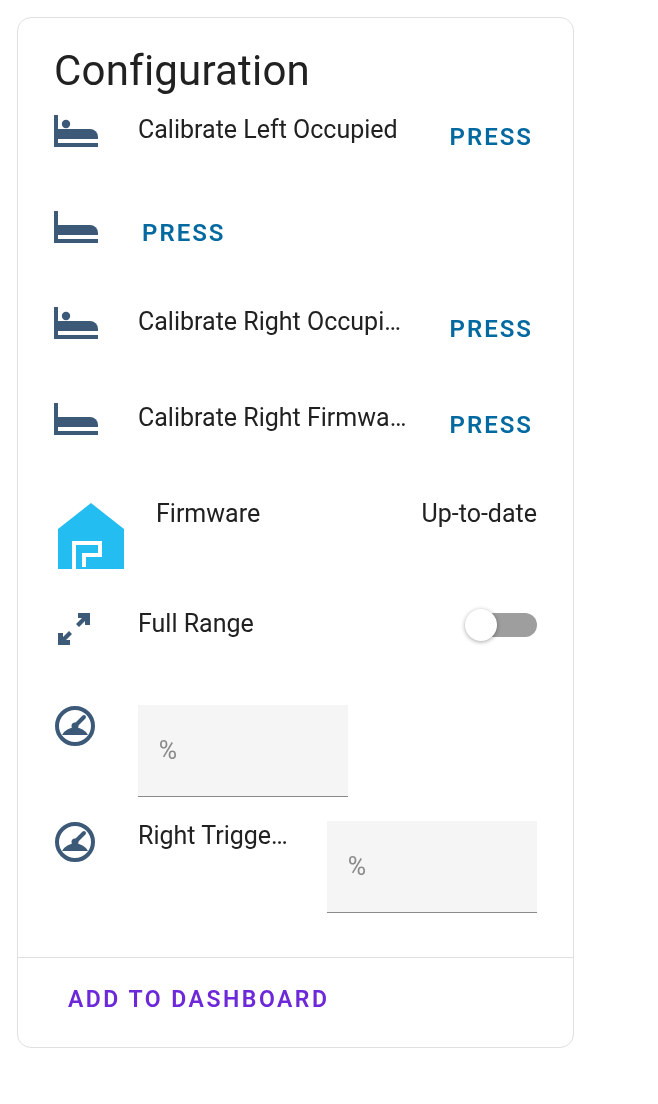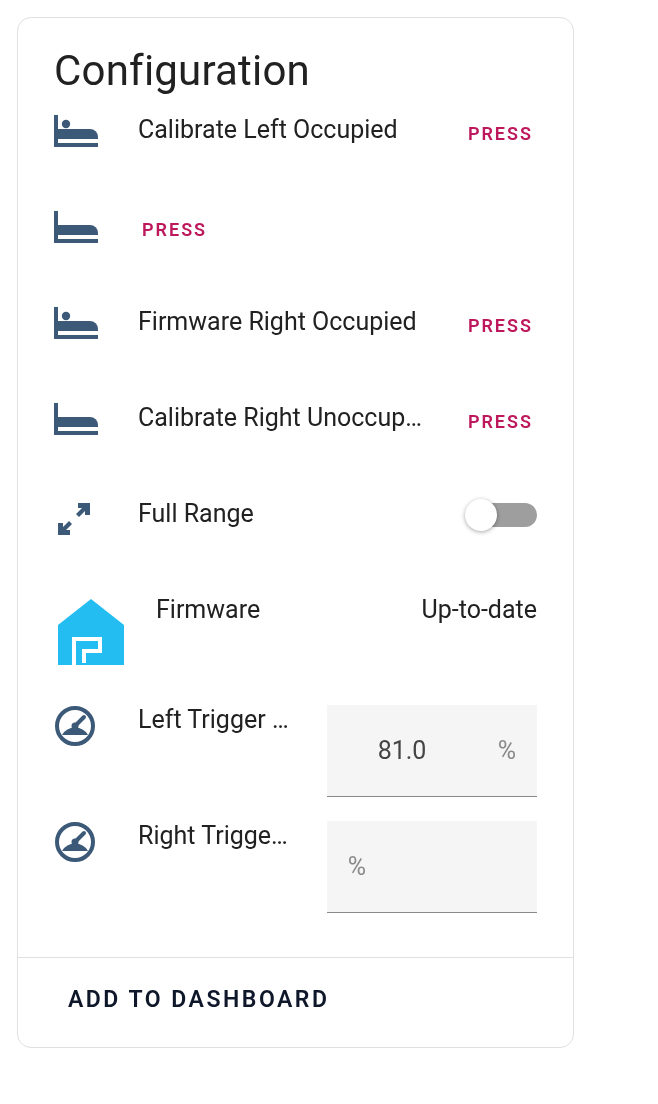--- a/index.html
+++ b/index.html
@@ -54,22 +54,22 @@
   }
   .action-cell {
     flex: 0 0 auto;
     display: flex;
     align-items: center;
     justify-content: flex-end;
   }
   .press-btn {
     background: none;
     border: none;
-    color: #be185d;
-    font-size: 18px;
+    color: #0369a1;
+    font-size: 24px;
     font-weight: 600;
     letter-spacing: 2px;
     cursor: pointer;
     padding: 8px 4px;
     font-family: inherit;
   }
   .status-text {
     font-size: 25px;
     color: #212121;
   }
@@ -131,21 +131,21 @@
     height: 1px;
     background: #e0e0e0;
     width: 100%;
   }
   .footer {
     padding: 28px 36px 34px 50px;
   }
   .footer-btn {
     background: none;
     border: none;
-    color: #0f172a;
+    color: #6d28d9;
     font-size: 23px;
     font-weight: 600;
     letter-spacing: 2.5px;
     cursor: pointer;
     padding: 0;
     font-family: inherit;
   }
   svg { display: block; }
 </style>
 </head>
@@ -188,88 +188,86 @@
 
     <div class="row">
       <div class="icon-cell">
         <svg width="44" height="32" viewBox="0 0 44 32">
           <rect x="0" y="0" width="4" height="32" fill="#3c5a78"></rect>
           <circle cx="12" cy="9" r="4.2" fill="#3c5a78"></circle>
           <path d="M4 14 H36 A8 8 0 0 1 44 22 V24 H4 Z" fill="#3c5a78"></path>
           <rect x="0" y="28" width="44" height="4" fill="#3c5a78"></rect>
         </svg>
       </div>
-      <div class="label-cell">Firmware Right Occupied</div>
-      <div class="action-cell">
-        <button class="press-btn">PRESS</button>
-      </div>
-    </div>
-
-    <div class="row">
-      <div class="icon-cell">
-        <svg width="44" height="32" viewBox="0 0 44 32">
-          <rect x="0" y="0" width="4" height="32" fill="#3c5a78"></rect>
-          <path d="M4 14 H36 A8 8 0 0 1 44 22 V24 H4 Z" fill="#3c5a78"></path>
-          <rect x="0" y="28" width="44" height="4" fill="#3c5a78"></rect>
-        </svg>
-      </div>
-      <div class="label-cell">Calibrate Right Unoccupi…</div>
-      <div class="action-cell">
-        <button class="press-btn">PRESS</button>
-      </div>
-    </div>
-
-    <div class="row">
-      <div class="icon-cell">
-        <svg width="40" height="40" viewBox="0 0 40 40">
-          <g fill="#3c5a78">
-            <path d="M24 4 H36 V16 H31 V12 L25 18 L22 15 L28 9 H24 Z"></path>
-            <path d="M16 36 H4 V24 H9 V28 L15 22 L18 25 L12 31 H16 Z"></path>
-          </g>
-        </svg>
-      </div>
-      <div class="label-cell">Full Range</div>
-      <div class="action-cell">
-        <div class="toggle">
-          <div class="toggle-track"></div>
-          <div class="toggle-thumb"></div>
-        </div>
+      <div class="label-cell">Calibrate Right Occupied</div>
+      <div class="action-cell">
+        <button class="press-btn">PRESS</button>
+      </div>
+    </div>
+
+    <div class="row">
+      <div class="icon-cell">
+        <svg width="44" height="32" viewBox="0 0 44 32">
+          <rect x="0" y="0" width="4" height="32" fill="#3c5a78"></rect>
+          <path d="M4 14 H36 A8 8 0 0 1 44 22 V24 H4 Z" fill="#3c5a78"></path>
+          <rect x="0" y="28" width="44" height="4" fill="#3c5a78"></rect>
+        </svg>
+      </div>
+      <div class="label-cell">Calibrate Right Firmware…</div>
+      <div class="action-cell">
+        <button class="press-btn">PRESS</button>
       </div>
     </div>
 
     <div class="row" style="min-height:110px;">
       <div class="icon-cell" style="width:78px;">
         <svg width="74" height="74" viewBox="0 0 74 74">
           <path d="M37 4 L70 30 V70 H4 V30 Z" fill="#24bdf2"></path>
           <g stroke="#ffffff" stroke-width="4" fill="none" stroke-linecap="square">
             <path d="M20 70 V44 H46"></path>
             <path d="M46 44 V56 H30"></path>
             <path d="M30 56 V66"></path>
           </g>
         </svg>
       </div>
       <div class="label-cell" style="padding-left:0;">Firmware</div>
       <div class="action-cell">
         <span class="status-text">Up-to-date</span>
       </div>
     </div>
 
+    <div class="row">
+      <div class="icon-cell">
+        <svg width="40" height="40" viewBox="0 0 40 40">
+          <g fill="#3c5a78">
+            <path d="M24 4 H36 V16 H31 V12 L25 18 L22 15 L28 9 H24 Z"></path>
+            <path d="M16 36 H4 V24 H9 V28 L15 22 L18 25 L12 31 H16 Z"></path>
+          </g>
+        </svg>
+      </div>
+      <div class="label-cell">Full Range</div>
+      <div class="action-cell">
+        <div class="toggle">
+          <div class="toggle-track"></div>
+          <div class="toggle-thumb"></div>
+        </div>
+      </div>
+    </div>
+
     <div class="row" style="min-height:116px;">
       <div class="icon-cell">
         <svg width="42" height="42" viewBox="0 0 42 42">
           <circle cx="21" cy="21" r="18" fill="none" stroke="#3c5a78" stroke-width="4"></circle>
           <path d="M8 30 A15 15 0 0 1 34 30 Z" fill="#3c5a78"></path>
           <circle cx="21" cy="21" r="3.5" fill="#3c5a78"></circle>
           <line x1="21" y1="21" x2="30" y2="12" stroke="#3c5a78" stroke-width="4" stroke-linecap="round"></line>
         </svg>
       </div>
-      <div class="label-cell">Left Trigger Pr…</div>
       <div class="action-cell">
         <div class="num-wrap">
-          <input class="num-input" type="text" value="81.0" style="">
           <div class="num-unit">%</div>
         </div>
       </div>
     </div>
 
     <div class="row" style="min-height:116px;">
       <div class="icon-cell">
         <svg width="42" height="42" viewBox="0 0 42 42">
           <circle cx="21" cy="21" r="18" fill="none" stroke="#3c5a78" stroke-width="4"></circle>
           <path d="M8 30 A15 15 0 0 1 34 30 Z" fill="#3c5a78"></path>

